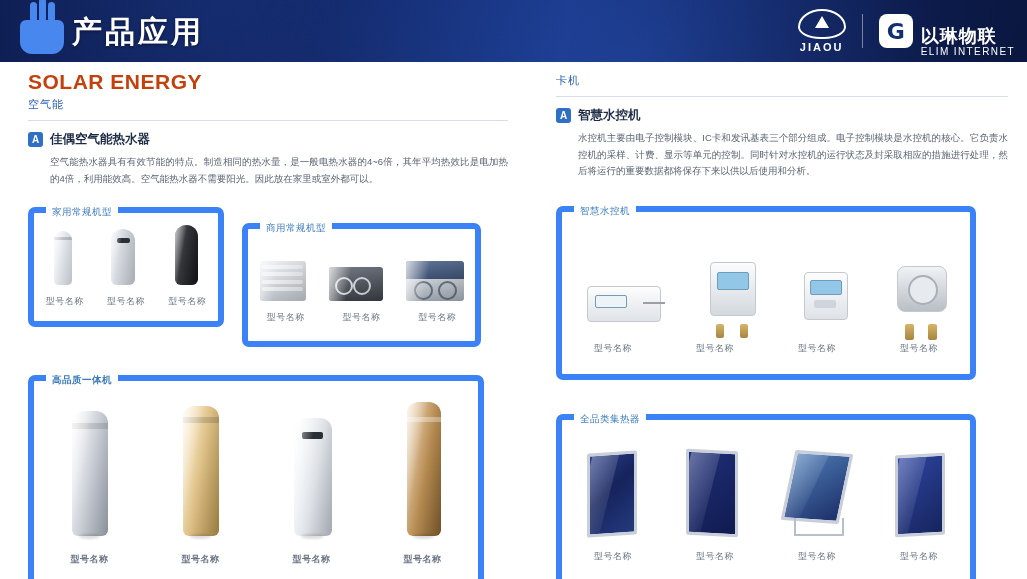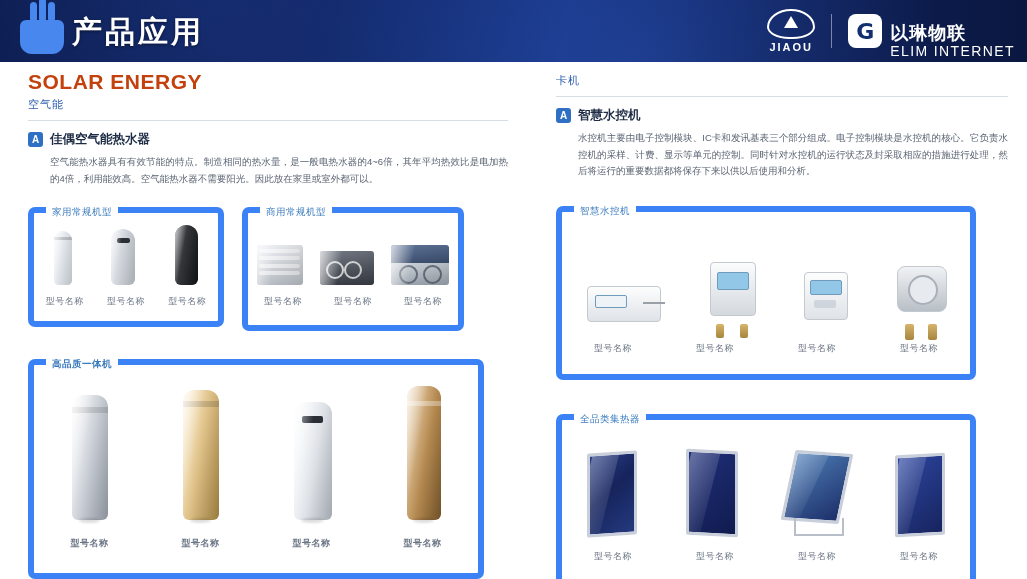--- a/index.html
+++ b/index.html
@@ -49,21 +49,21 @@
   .jiaou .name{font-size:11px;letter-spacing:2px;margin-top:2px;font-weight:bold;}
   .divider-v{width:1px;height:34px;background:rgba(255,255,255,.45);}
   .elim{display:flex;align-items:center;gap:8px;color:#fff;}
   .elim .g{
     width:34px;height:34px;border-radius:8px;background:#ffffff;
     display:flex;align-items:center;justify-content:center;
     color:#12306f;font-weight:bold;font-size:22px;font-family:"DejaVu Sans",sans-serif;
   }
   .elim .txt{display:flex;flex-direction:column;line-height:1.1;margin-top:22px;}
   .elim .cn{font-size:18px;font-weight:bold;letter-spacing:1px;}
-  .elim .en{font-size:14px;letter-spacing:1.4px;}
+  .elim .en{font-size:10px;letter-spacing:1.4px;}
 
   
   .col{position:absolute;top:70px;}
   .col-left{left:28px;width:480px;}
   .col-right{left:556px;width:452px;}
 
   .sec-title{
     font-size:21px;font-weight:bold;color:#c2410c;letter-spacing:.5px;
   }
   .sec-sub{
@@ -191,21 +191,21 @@
           </div>
         </div>
         <div class="row" style="margin-top:2px;">
           <div class="cap">型号名称</div>
           <div class="cap">型号名称</div>
           <div class="cap">型号名称</div>
         </div>
       </div>
     </div>
 
-    <div class="boxwrap" style="width:222px;margin-top:0;">
+    <div class="boxwrap" style="width:239px;margin-top:16px;">
       <div class="box" style="height:98px;padding-top:14px;">
         <div class="box-label">商用常规机型</div>
         <div class="row" style="height:58px;">
           <div class="cell">
             <div class="ph unit" style="width:46px;height:40px;background:linear-gradient(180deg,#e8eaee,#b7bcc4);">
               <div class="grill" style="top:10%;height:10%"></div>
               <div class="grill" style="top:28%;height:10%"></div>
               <div class="grill" style="top:46%;height:10%"></div>
               <div class="grill" style="top:64%;height:10%"></div>
               <div class="sheen"></div>

